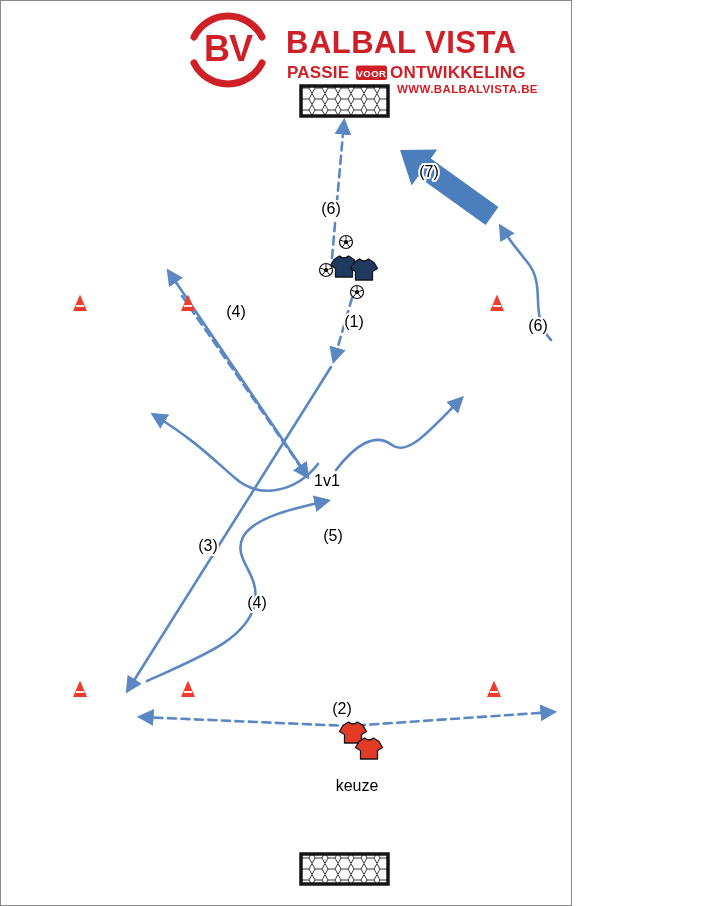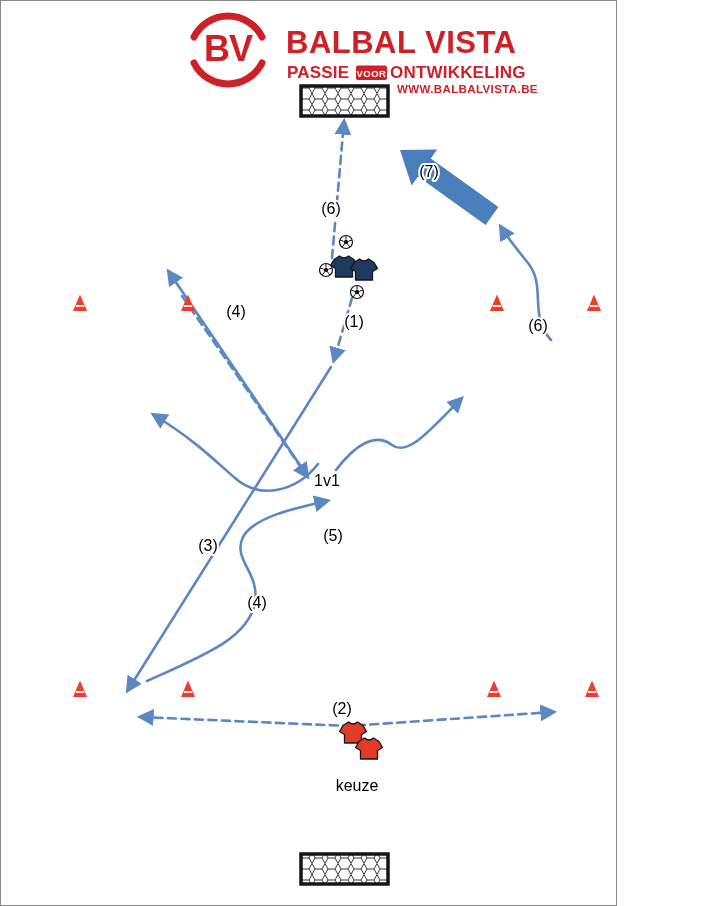--- a/index.html
+++ b/index.html
@@ -1,19 +1,19 @@
 <!DOCTYPE html>
 <html style="--red: #cf2027; --blue: #5b87c2; --block-blue: #4a7ebc; --cone-red: #f03b2d; --jersey-dark: #1f3a5f; --jersey-red: #e23b28; --ink: #000000;"><head>
 <meta charset="utf-8">
 <style>
   * { box-sizing: border-box; }
   html, body { margin: 0; padding: 0; background: #ffffff; }
   .stage {
     position: relative;
-    width: 617px; height: 906px;
+    width: 572px; height: 906px;
     background: #fff;
     outline: 1px solid #8a8a8a; outline-offset: -1px;
     font-family: "Liberation Sans", sans-serif;
     overflow: hidden;
   }
   svg { display: block; }
 
   
   .emblem-arc { fill: none; stroke: var(--red); stroke-width: 7px; stroke-linecap: round; }
   .logo-initials { fill: var(--red); font-family: "Liberation Sans", sans-serif; font-size: 36px; font-weight: bold; text-anchor: middle; letter-spacing: -1px; }

